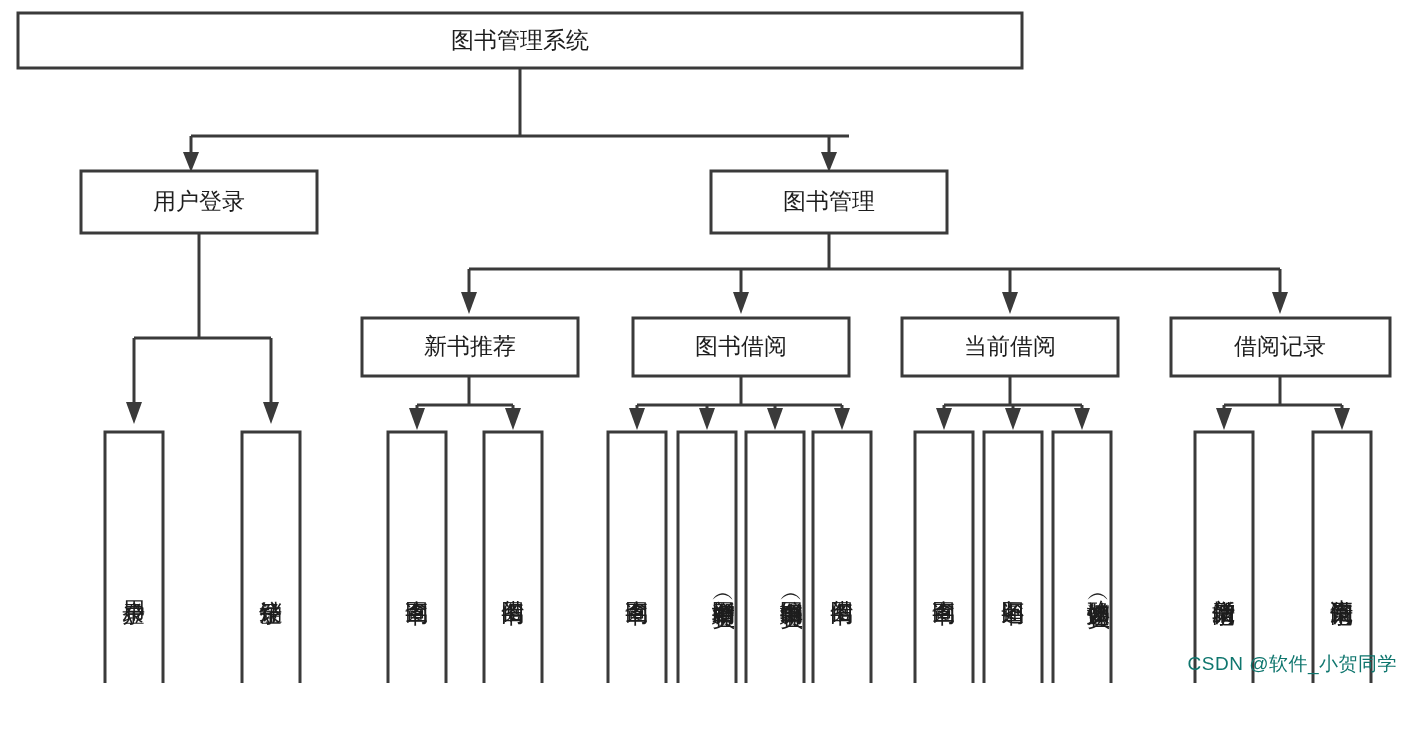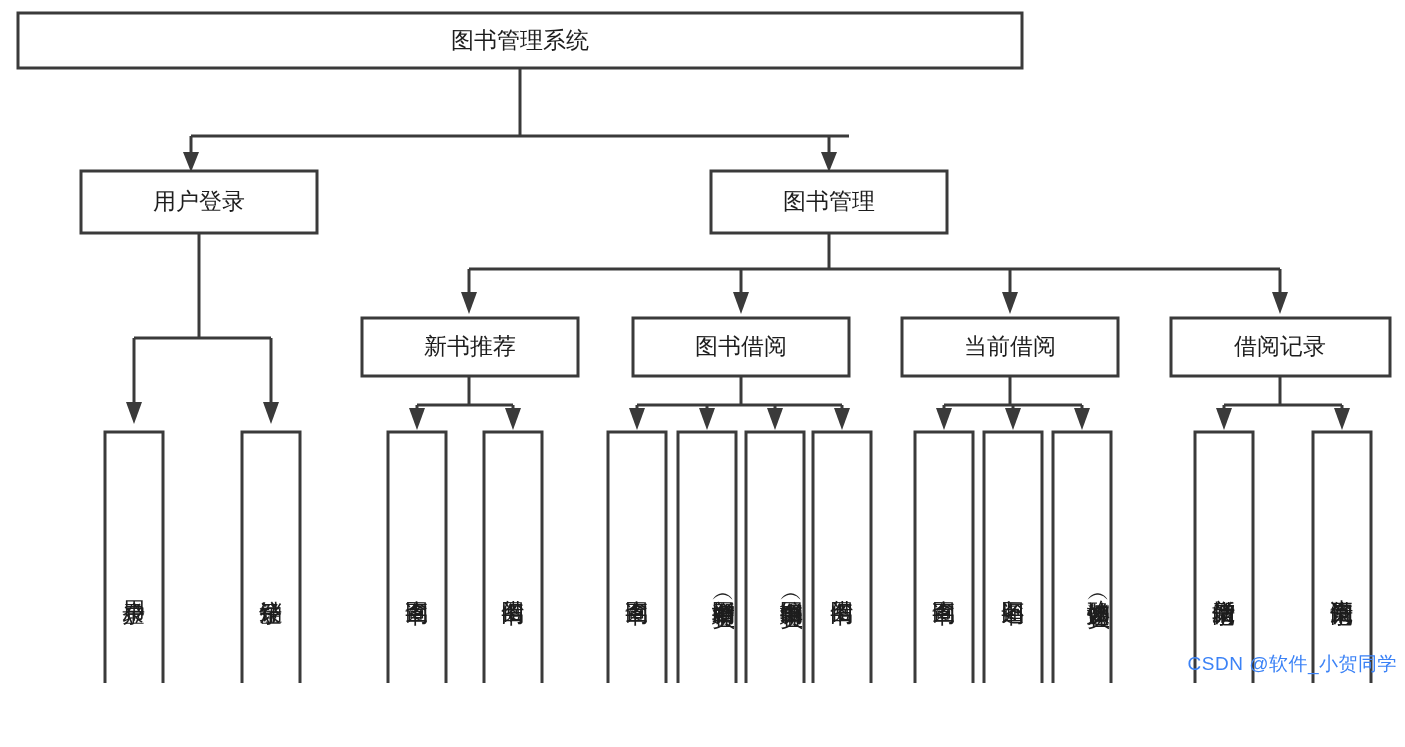--- a/index.html
+++ b/index.html
@@ -60,21 +60,21 @@
     text-align: center;
     white-space: nowrap;
     pointer-events: none;
   }
   .watermark {
     position: absolute;
     right: 8px;
     bottom: 6px;
     font-family: "Liberation Sans", "DejaVu Sans", sans-serif;
     font-size: 19px;
-    color: #3b82f6;
+    color: #0f766e;
     letter-spacing: 0.5px;
     white-space: nowrap;
   }
 </style>
 </head>
 <body>
 
 <div id="diagram-root">
 
   <svg class="layer" viewBox="0 0 1405 747">

